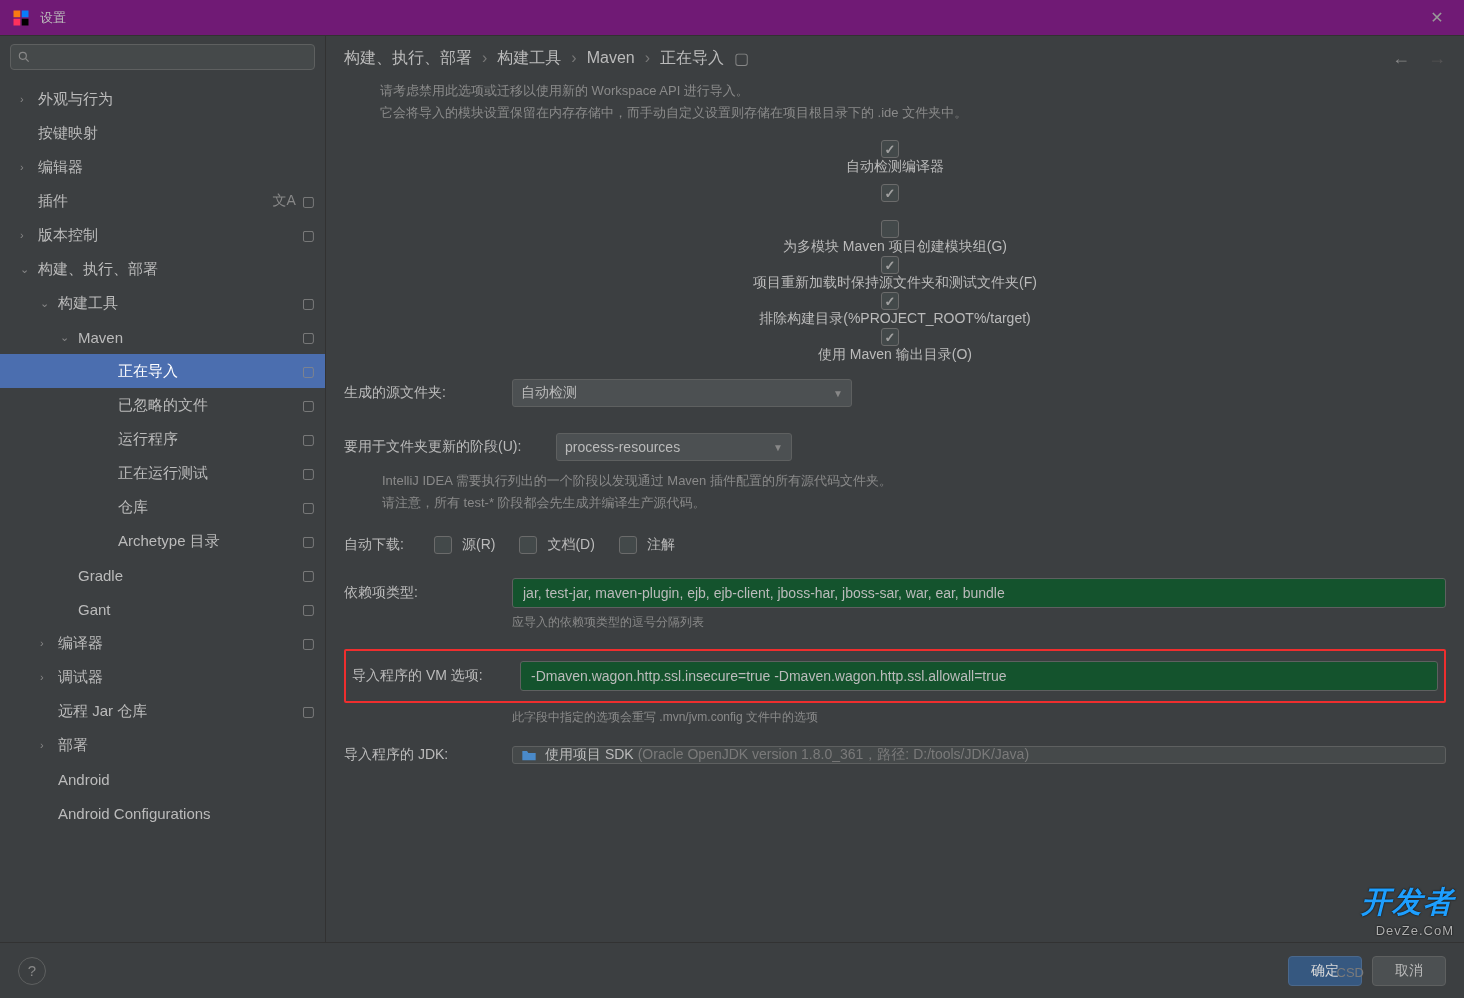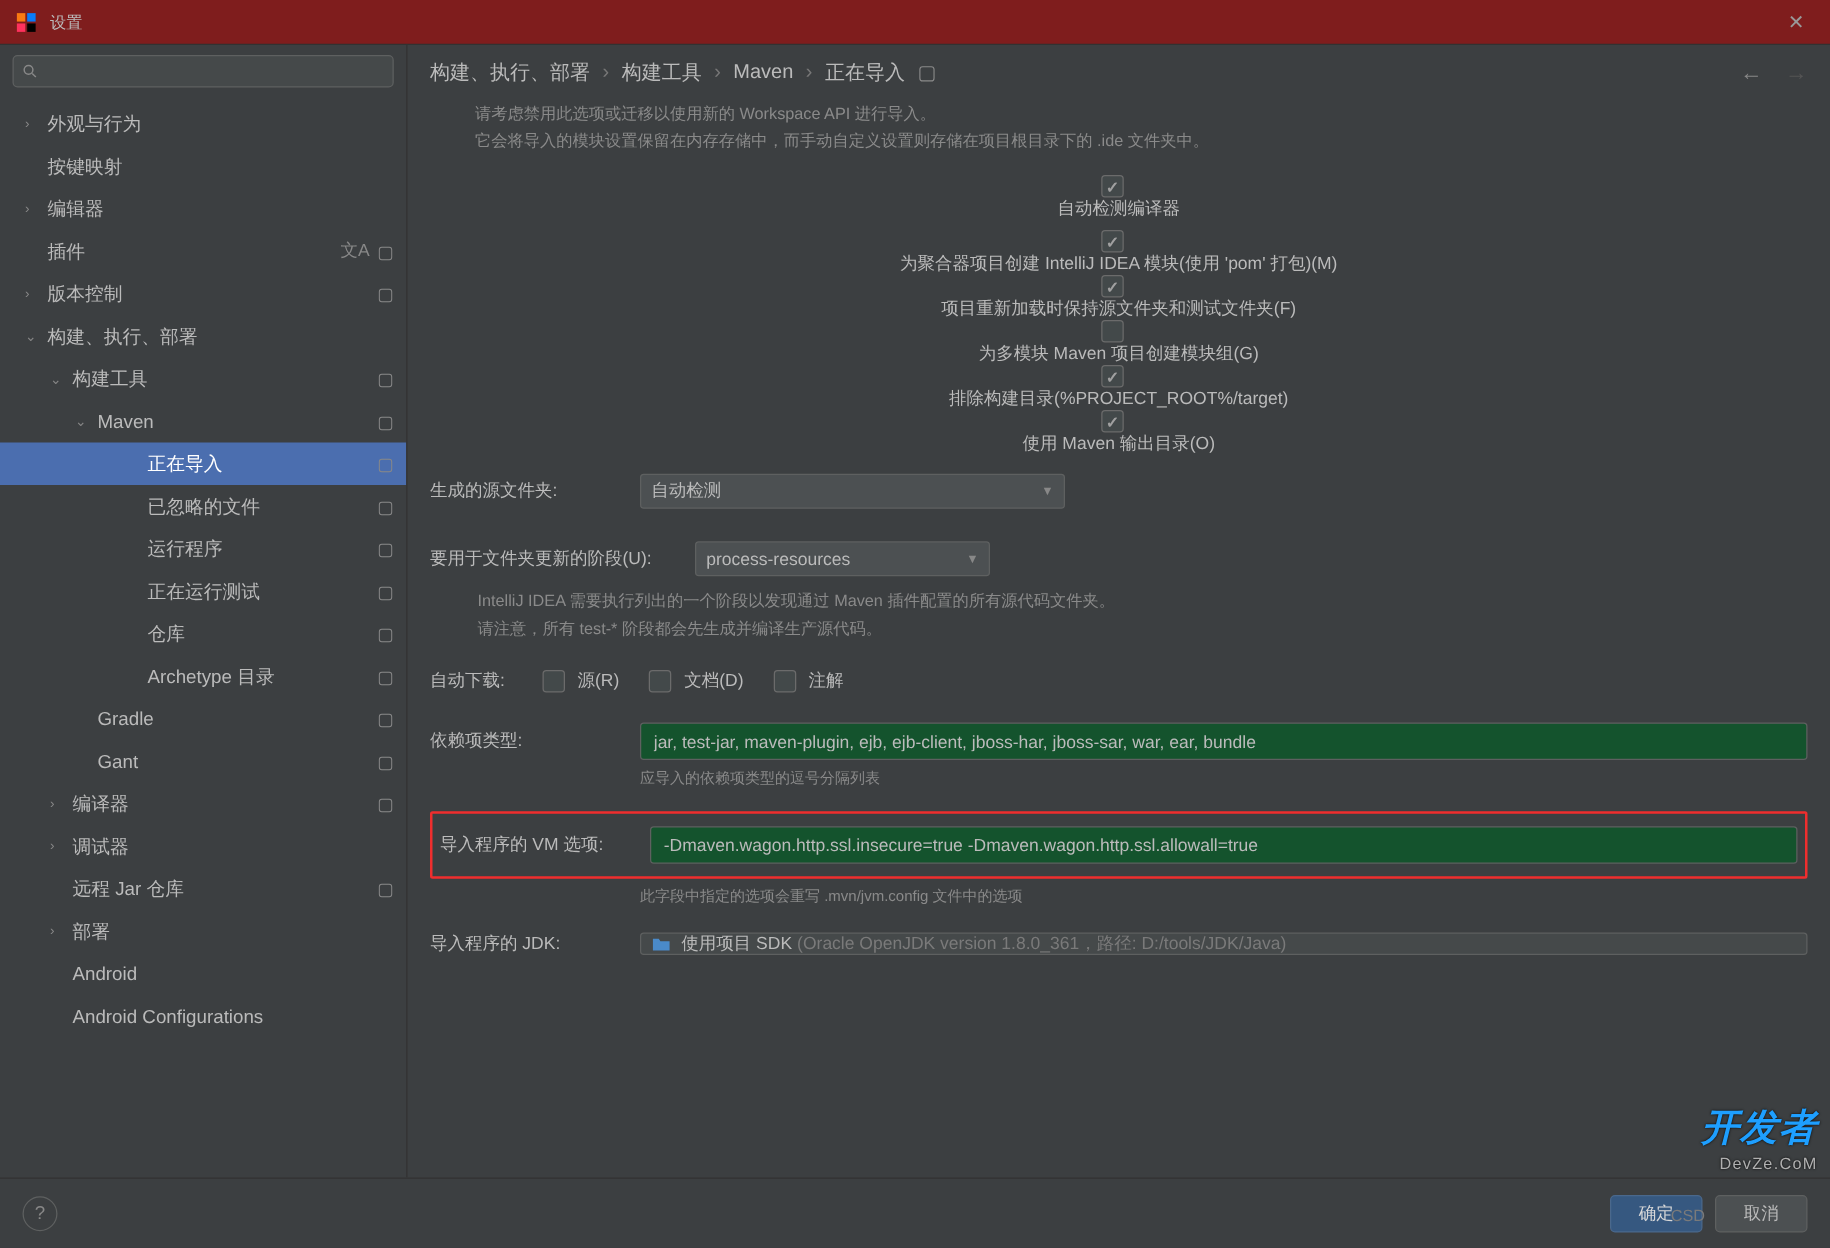--- a/index.html
+++ b/index.html
@@ -1,18 +1,18 @@
 <!DOCTYPE html>
 <html><head>
 <meta charset="utf-8">
 <style>
 * { margin: 0; padding: 0; box-sizing: border-box; font-family: "Microsoft YaHei", "Segoe UI", sans-serif; }
 body { background: #3c3f41; color: #bbbbbb; font-size: 13px; width: 1464px; height: 998px; overflow: hidden; position: relative; }
 
-.titlebar { height: 36px; display: flex; align-items: center; padding: 0 12px; background: #7f1d1d; border-bottom: 1px solid #323232; }
+.titlebar { height: 36px; display: flex; align-items: center; padding: 0 12px; background: #701a75; border-bottom: 1px solid #323232; }
 .titlebar-icon { width: 18px; height: 18px; margin-right: 10px; }
 .titlebar-title { flex: 1; color: #bbbbbb; font-size: 13px; }
 .close-btn { width: 30px; text-align: center; color: #999; font-size: 16px; cursor: pointer; }
 
 .main-layout { display: flex; height: calc(100% - 36px - 56px); }
 
 .sidebar { width: 326px; background: #3c3f41; border-right: 1px solid #323232; display: flex; flex-direction: column; }
 .search-row { padding: 8px 10px; }
 .search-box { width: 100%; height: 26px; background: #45494a; border: 1px solid #5e6060; border-radius: 4px; display: flex; align-items: center; padding: 0 6px; }
 .search-box svg { width: 14px; height: 14px; fill: #888; }
@@ -226,29 +226,28 @@
         <div>它会将导入的模块设置保留在内存存储中，而手动自定义设置则存储在项目根目录下的 .ide 文件夹中。</div>
       </div>
 
       <div class="checkbox-row">
           <span class="cb checked"></span>
           <span class="cb-label">自动检测编译器</span>
         </div>
       <div style="height:8px"></div>
       <div class="checkbox-row">
           <span class="cb checked"></span>
-          <span class="cb-label">为聚合器项目创建 IntelliJ IDEA 模块(使用 'pom' 打包)(M)</span>
-        </div>
-      <div class="checkbox-row">
-          <span class="cb checked"></span>
-          <span class="cb-label">项目重新加载时保持源文件夹和测试文件夹(F)</span>
         </div>
       <div class="checkbox-row">
           <span class="cb"></span>
           <span class="cb-label">为多模块 Maven 项目创建模块组(G)</span>
+        </div>
+      <div class="checkbox-row">
+          <span class="cb checked"></span>
+          <span class="cb-label">项目重新加载时保持源文件夹和测试文件夹(F)</span>
         </div>
       <div class="checkbox-row">
           <span class="cb checked"></span>
           <span class="cb-label">排除构建目录(%PROJECT_ROOT%/target)</span>
         </div>
       <div class="checkbox-row">
           <span class="cb checked"></span>
           <span class="cb-label">使用 Maven 输出目录(O)</span>
         </div>
 

